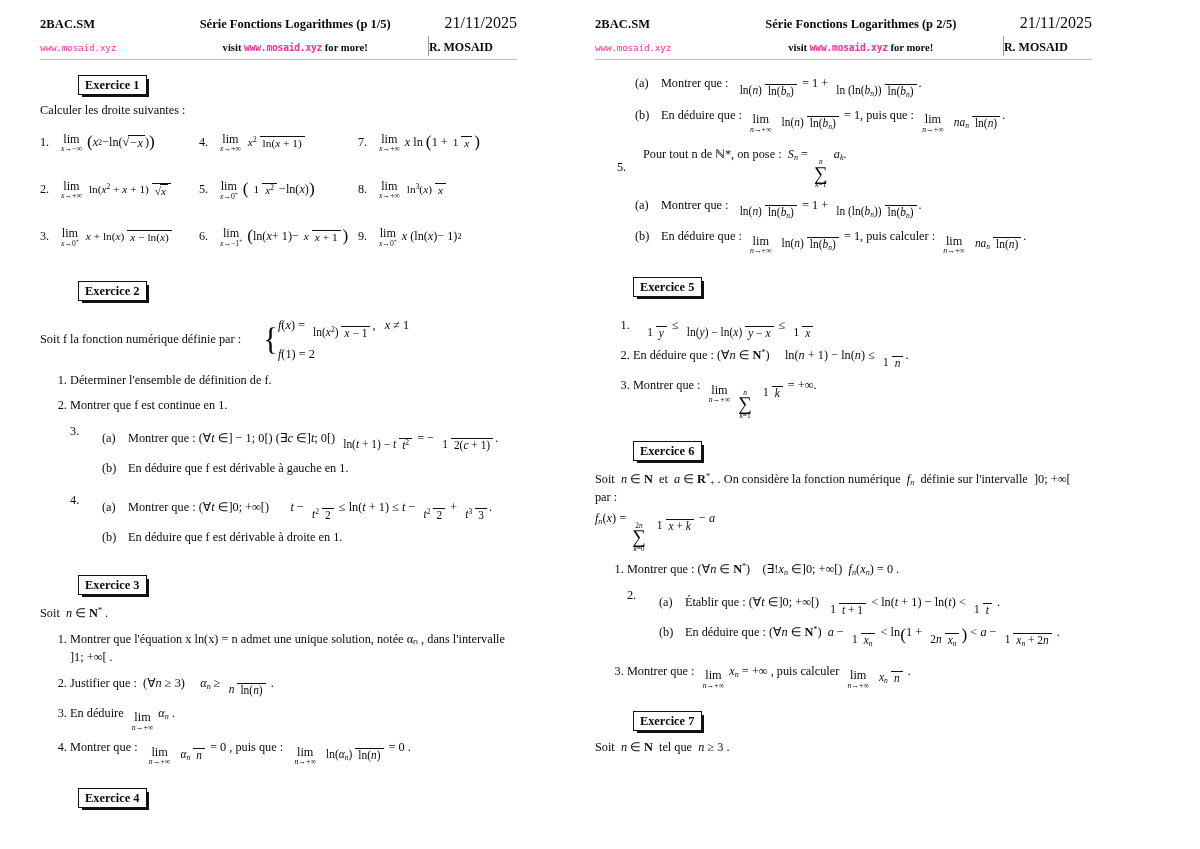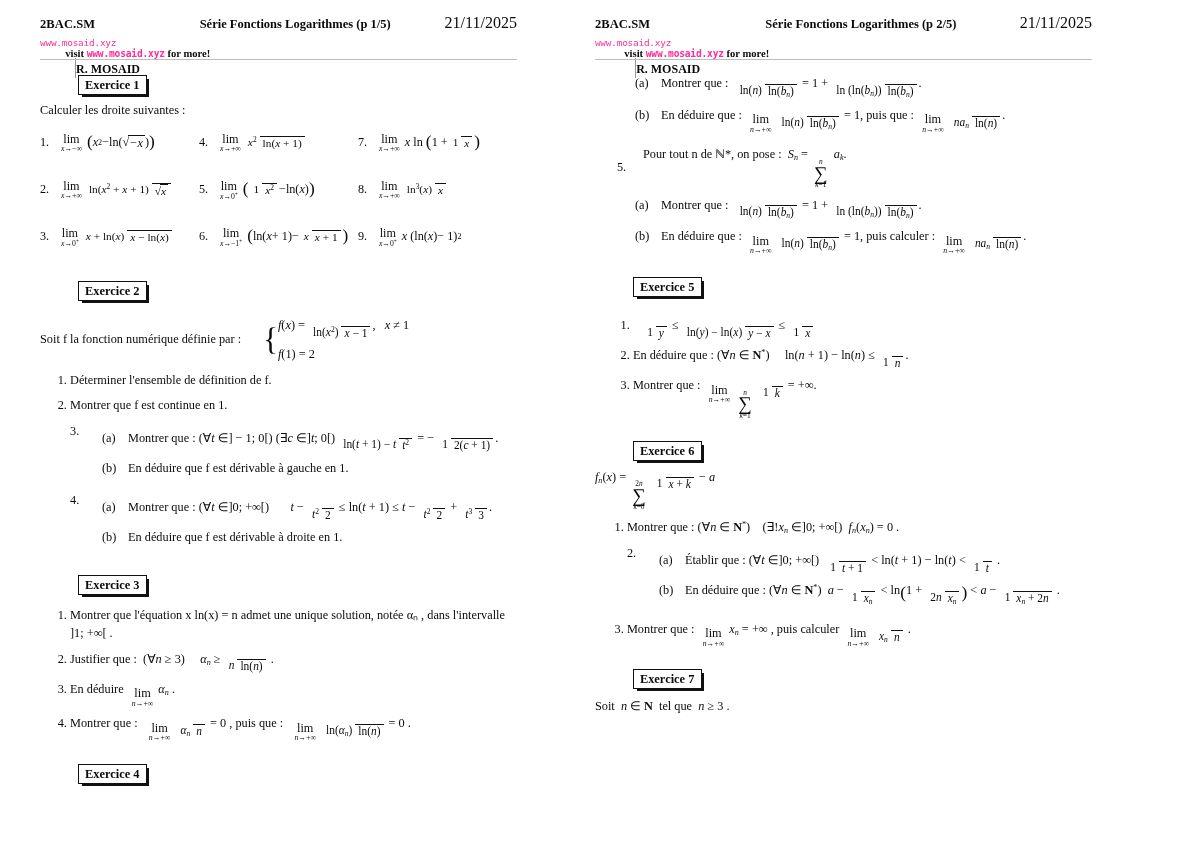--- a/index.html
+++ b/index.html
@@ -20,21 +20,21 @@
   .hdr-left{width:33%;}
   .hdr-mid{width:41%;text-align:center;}
   .hdr-right{width:26%;text-align:right;}
   .cls{font-weight:bold;font-size:12.5px;letter-spacing:.1px;}
   .site{font-family:"DejaVu Sans Mono","Liberation Mono",monospace;font-size:9.4px;color:#ff2d95;letter-spacing:-.2px;}
   .title{font-weight:bold;font-size:12.5px;}
   .visit{font-weight:bold;font-size:10.6px;}
   .visit .site{font-size:9.6px;}
   .date{font-size:16px;}
   .author{font-weight:bold;font-size:12px;}
-  .hdr-row2{display:flex;align-items:baseline;margin-top:5px;flex-direction:column;}
+  .hdr-row2{display:flex;align-items:baseline;margin-top:5px;}
   .authbox{border-left:1px solid #999;padding:1px 0 2px 0;}
   .hdr-rule{position:absolute;left:0;right:0;bottom:0;height:1px;background:#bdbdbd;}
 
   
   .extag{display:inline-block;position:relative;margin:14px 0 6px 0;padding-left:38px;}
   .extag .box{border:1px solid #111;padding:1.5px 7px 2.5px 6px;background:#fff;position:relative;z-index:2;font-weight:bold;font-size:12.4px;}
   .extag .box::after{content:"";position:absolute;left:3px;top:3px;right:-3px;bottom:-3px;background:#111;z-index:-1;}
 
   
   .p{font-size:12.3px;line-height:1.45;margin:4px 0;}
@@ -279,20 +279,21 @@
                   <span>En déduire que f est dérivable à droite en 1.</span>
                 </li>
           </ol>
         </span>
           </div>
       </li>
     </ol>
 
     
     <div class="extag"><span class="box">Exercice 3</span></div>
+    <div class="p lead">Soit&nbsp; <span class="m">n</span> ∈ <span class="bb">N</span><sup class="s">*</sup> .</div>
 
     <ol class="lvl1">
       <li>Montrer que l'équation x ln(x) = n admet une unique solution, notée αₙ , dans l'intervalle ]1; +∞[ .</li>
       <li>
         <span>Justifier que :</span>
         &nbsp;(∀<span class="m">n</span> ≥ 3)&nbsp;&nbsp;&nbsp;&nbsp;
         <span class="m">α</span><sub class="s">n</sub> ≥ <span class="frac">
             <span class="num"><span class="m">n</span></span>
             <span class="den"><span class="mrm">ln(</span><span class="m">n</span><span class="mrm">)</span></span>
           </span> .
@@ -487,20 +488,21 @@
           </span>
         <span class="frac">
             <span class="num">1</span>
             <span class="den"><span class="m">k</span></span>
           </span> = +∞.
       </li>
     </ol>
 
     
     <div class="extag"><span class="box">Exercice 6</span></div>
+    <div class="p lead">Soit&nbsp; <span class="m">n</span> ∈ <span class="bb">N</span>&nbsp; et&nbsp; <span class="m">a</span> ∈ <span class="bb">R</span><sup class="s">*</sup><sub class="sn">+</sub> . On considère la fonction numérique&nbsp; <span class="m">f</span><sub class="s">n</sub>&nbsp; définie sur l'intervalle&nbsp; ]0; +∞[&nbsp; par :</div>
     <div class="p" style="margin-top:4px;">
       <span class="m">f</span><sub class="s">n</sub><span class="mrm">(</span><span class="m">x</span><span class="mrm">)</span> =
       <span class="sum">
           <span class="top">2<span class="m">n</span></span>
           <span class="sig">∑</span>
           <span class="bot"><span class="m">k</span>=0</span>
         </span>
       <span class="frac">
           <span class="num">1</span>
           <span class="den"><span class="m">x</span> + <span class="m">k</span></span>

